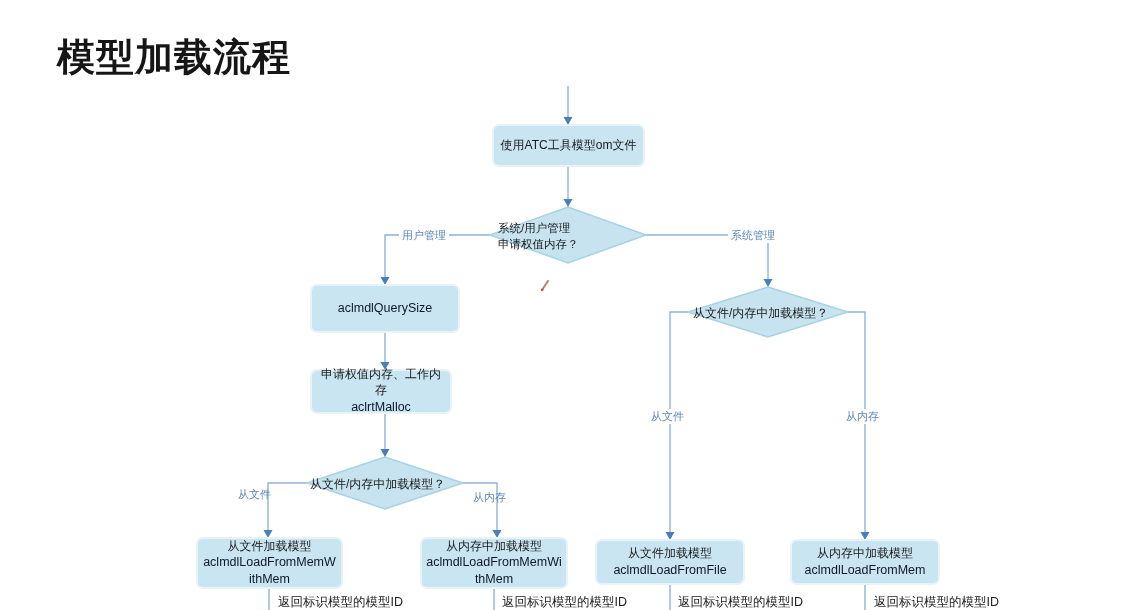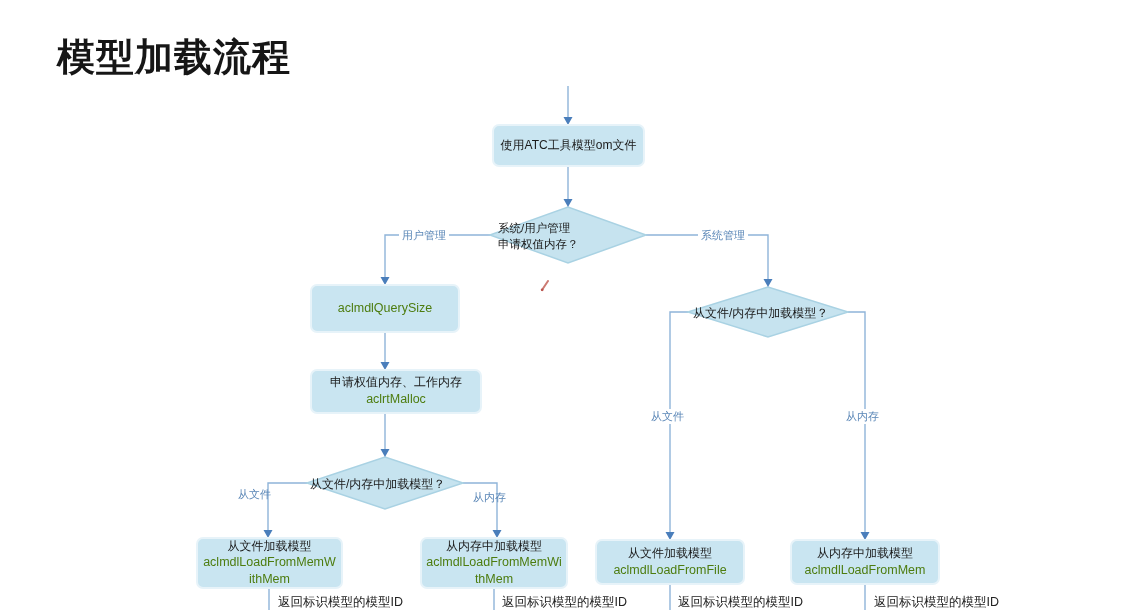--- a/index.html
+++ b/index.html
@@ -3,21 +3,21 @@
 <meta charset="utf-8">
 <style>
   html,body{margin:0;padding:0;background:#ffffff;}
   body{font-family:"Liberation Sans","DejaVu Sans",sans-serif;}
   #canvas{position:relative;width:1145px;height:610px;background:#ffffff;overflow:hidden;margin-top:20px;}
   #flow-svg{position:absolute;left:0;top:0;width:1145px;height:610px;}
   .page-title{position:absolute;left:57px;top:12px;font-size:38px;font-weight:700;color:#161616;letter-spacing:1px;}
   .node{position:absolute;background:#c9e5f1;border:2px solid #e7f3f9;border-radius:7px;
         display:flex;flex-direction:column;align-items:center;justify-content:center;
         text-align:center;font-size:12px;color:#1a1a1a;line-height:1.32;box-sizing:border-box;padding:2px 4px;}
-  .node .api{color:#4d7c0f;word-break:break-all;font-size:12.5px;}
+  .node .api{color:#0f172a;word-break:break-all;font-size:12.5px;}
   .diamond-label{position:absolute;font-size:11.5px;color:#1a1a1a;line-height:1.35;}
   .branch-label{position:absolute;font-size:11px;color:#5b87b7;white-space:nowrap;}
   .on-line{background:#ffffff;padding:0 3px;}
   .return-label{position:absolute;font-size:12.5px;color:#222222;white-space:nowrap;}
   .cursor-mark{position:absolute;left:538px;top:259px;width:14px;height:14px;}
   .stray-mark{position:absolute;background:#f4a261;opacity:.55;height:3px;border-radius:1px;}
 </style>
 </head>
 <body>
 
@@ -77,21 +77,21 @@
   </svg>
 
   <div class="node" style="left:492px;top:104px;width:153px;height:43px;">
     <span>使用ATC工具模型om文件</span>
   </div>
 
   <div class="node" style="left:310px;top:264px;width:150px;height:49px;">
     <span class="api">aclmdlQuerySize</span>
   </div>
 
-  <div class="node" style="left:310px;top:349px;width:172px;height:45px;">
+  <div class="node" style="left:310px;top:349px;width:142px;height:45px;">
     <span>申请权值内存、工作内存</span>
     <span class="api">aclrtMalloc</span>
   </div>
 
   <div class="node" style="left:196px;top:517px;width:147px;height:52px;">
     <span>从文件加载模型</span>
     <span class="api">aclmdlLoadFromMemWithMem</span>
   </div>
 
   <div class="node" style="left:420px;top:517px;width:148px;height:52px;">
@@ -110,21 +110,21 @@
   </div>
 
   <div class="diamond-label" style="left:498px;top:201px;width:140px;">
     <div>系统/用户管理</div>
     <div>申请权值内存？</div>
   </div>
   <div class="diamond-label" style="left:310px;top:456px;width:150px;font-size:12px;">从文件/内存中加载模型？</div>
   <div class="diamond-label" style="left:693px;top:285px;width:150px;font-size:12px;">从文件/内存中加载模型？</div>
 
   <div class="branch-label on-line" style="left:399px;top:208px;">用户管理</div>
-  <div class="branch-label on-line" style="left:698px;top:208px;">系统管理</div>
+  <div class="branch-label on-line" style="left:728px;top:208px;">系统管理</div>
   <div class="branch-label" style="left:238px;top:467px;">从文件</div>
   <div class="branch-label" style="left:473px;top:470px;">从内存</div>
   <div class="branch-label on-line" style="left:648px;top:389px;">从文件</div>
   <div class="branch-label on-line" style="left:843px;top:389px;">从内存</div>
 
   <div class="return-label" style="left:278px;top:574px;">返回标识模型的模型ID</div>
   <div class="return-label" style="left:502px;top:574px;">返回标识模型的模型ID</div>
   <div class="return-label" style="left:678px;top:574px;">返回标识模型的模型ID</div>
   <div class="return-label" style="left:874px;top:574px;">返回标识模型的模型ID</div>
 

